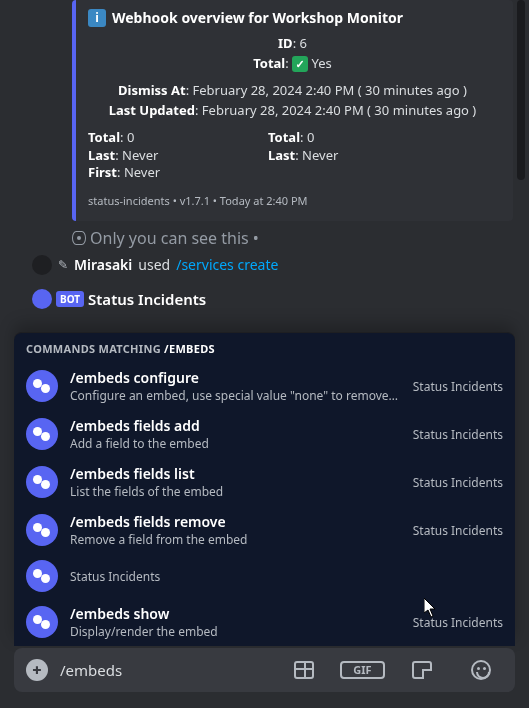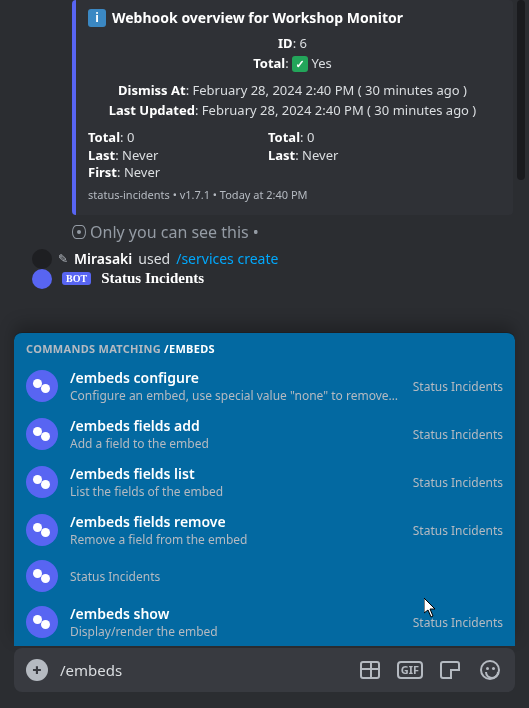--- a/index.html
+++ b/index.html
@@ -52,21 +52,21 @@
     display:inline-flex;width:16px;height:16px;
     background:#23a55a;border-radius:3px;
     align-items:center;justify-content:center;
     color:#fff;font-size:11px;font-weight:700;
   }
   .embed-row { margin-bottom: 2px; text-align: center; }
   .embed-section { margin-top: 10px; }
   .embed-cols { display:flex; gap: 40px; margin-top:10px;}
   .embed-col { flex:0 0 auto; min-width:140px;}
   .embed-col-title { font-weight:700; color:#fff; margin-bottom:2px;}
-  .embed-footer { font-size:11px; color:#b5bac1; margin-top:6px;}
+  .embed-footer { font-size:11px; color:#b5bac1; margin-top:12px;}
   .dot::before { content:" • "; }
 
   .ephemeral {
     font-size:16px; color:#949ba4;
     display:flex;align-items:center;gap:4px;
     margin: 2px 0 6px 0;
   }
   .ephemeral a { color:#00a8fc; text-decoration:none; }
   .eye-icon {
     width:14px;height:14px;
@@ -89,34 +89,34 @@
   .avatar-small{
     width:20px;height:20px;border-radius:50%;
     background:#1e1f22;display:inline-block;
     flex:none;
   }
   .msg-line .pencil{color:#b5bac1;font-size:12px;}
   .msg-line .user{color:#fff;font-weight:600;}
   .msg-line .cmd{color:#00a8fc;}
 
   .bot-line{
-    display:flex;align-items:center;gap:10px;
+    display:flex;align-items:center;gap:4px;
     font-size:15px;color:#fff;font-weight:600;
-    margin-left:-40px;margin-top:0;font-family:Liberation Serif, serif;
+    margin-left:-40px;margin-top:14px;
   }
   .bot-tag{
     background:#5865f2;color:#fff;font-size:10px;
     font-weight:700;padding:1px 4px;border-radius:3px;
   }
 
   
   .autocomplete {
     position:absolute;
     left:14px; right:14px; bottom:62px;
-    background:#0369a1;
+    background:#0f172a;
     border-radius:8px 8px 0 0;
     box-shadow: 0 -8px 16px rgba(0,0,0,.24);
     max-height: 420px;
     overflow:hidden;
     border-top:1px solid #1e1f22;
   }
   .ac-header{
     padding:8px 12px 6px 12px;
     font-size:11px;font-weight:700;
     color:#b5bac1;text-transform:uppercase;
@@ -165,21 +165,21 @@
     display:flex;align-items:center;justify-content:center;
     font-weight:900;font-size:16px;line-height:1;
     cursor:pointer;flex:none;
   }
   .input-text{
     flex:1;color:#dbdee1;font-size:15px;
     outline:none;border:none;background:transparent;
   }
   .input-icons{display:flex;gap:14px;align-items:center;}
   .ibtn{
-    width:26px;height:22px;
+    width:45px;height:22px;
     display:flex;align-items:center;justify-content:center;
     color:#b5bac1;cursor:pointer;
     font-weight:700;font-size:11px;
   }
   .gift{
     width:20px;height:18px;border:2px solid #b5bac1;border-radius:3px;
     position:relative;
   }
   .gift::before{content:"";position:absolute;left:-2px;right:-2px;top:5px;height:2px;background:#b5bac1;}
   .gift::after{content:"";position:absolute;top:-2px;bottom:-2px;left:8px;width:2px;background:#b5bac1;}

